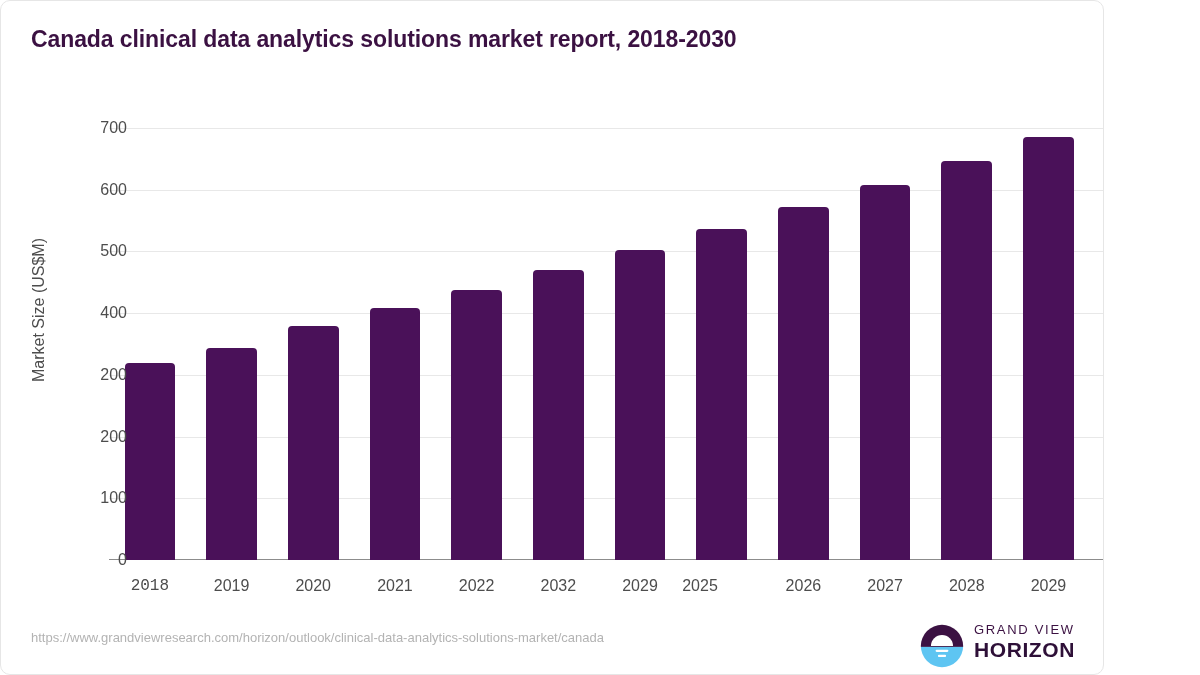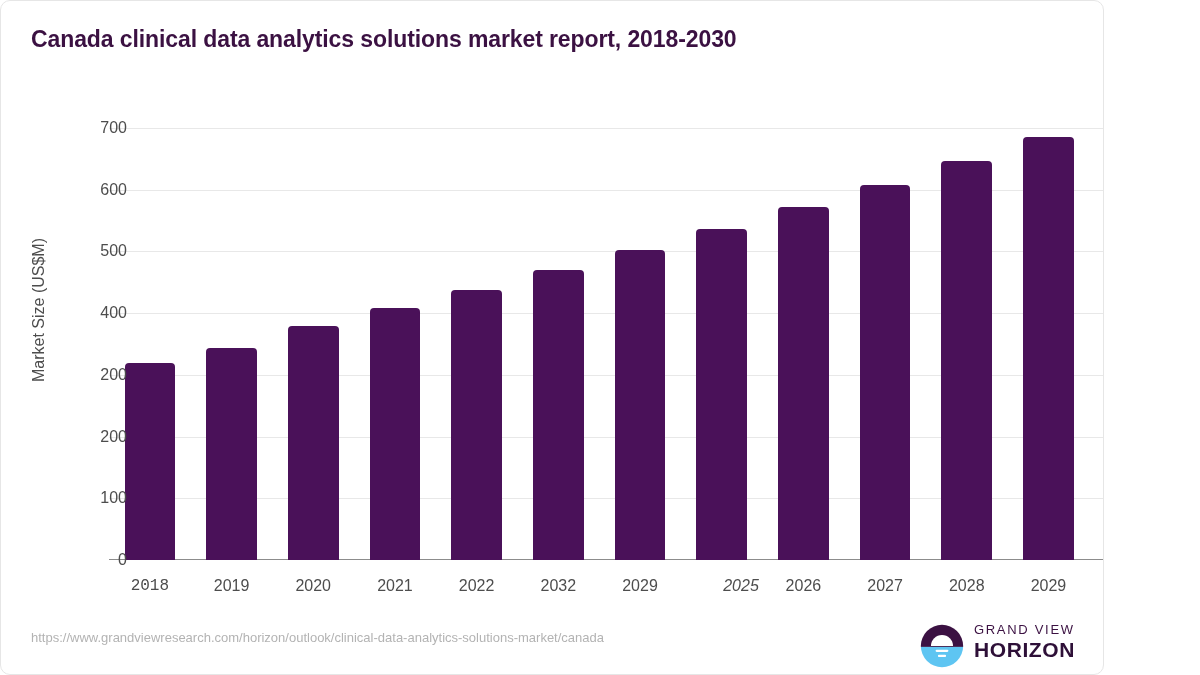--- a/index.html
+++ b/index.html
@@ -209,21 +209,21 @@
         <div class="y-tick-label" style="top: 127.026px;">700</div>
       </div>
     <div id="x-ticks">
         <div class="x-tick-label" style="left: 148.846px; font-family: Liberation Mono, monospace;">2018</div>
         <div class="x-tick-label" style="left: 230.538px;">2019</div>
         <div class="x-tick-label" style="left: 312.231px;">2020</div>
         <div class="x-tick-label" style="left: 393.923px;">2021</div>
         <div class="x-tick-label" style="left: 475.615px;">2022</div>
         <div class="x-tick-label" style="left: 557.308px;">2032</div>
         <div class="x-tick-label" style="left: 639px;">2029</div>
-        <div class="x-tick-label" style="left: 740px; font-style: italic;">2025</div>
+        <div class="x-tick-label" style="left: 699px;">2025</div>
         <div class="x-tick-label" style="left: 802.385px;">2026</div>
         <div class="x-tick-label" style="left: 884.077px;">2027</div>
         <div class="x-tick-label" style="left: 965.769px;">2028</div>
         <div class="x-tick-label" style="left: 1047.46px;">2029</div>
         <div class="x-tick-label" style="left: 1129.15px; margin-left: 32px;">2030</div>
       </div>
   </div>
 
   <div class="source-url">https://www.grandviewresearch.com/horizon/outlook/clinical-data-analytics-solutions-market/canada</div>
 

